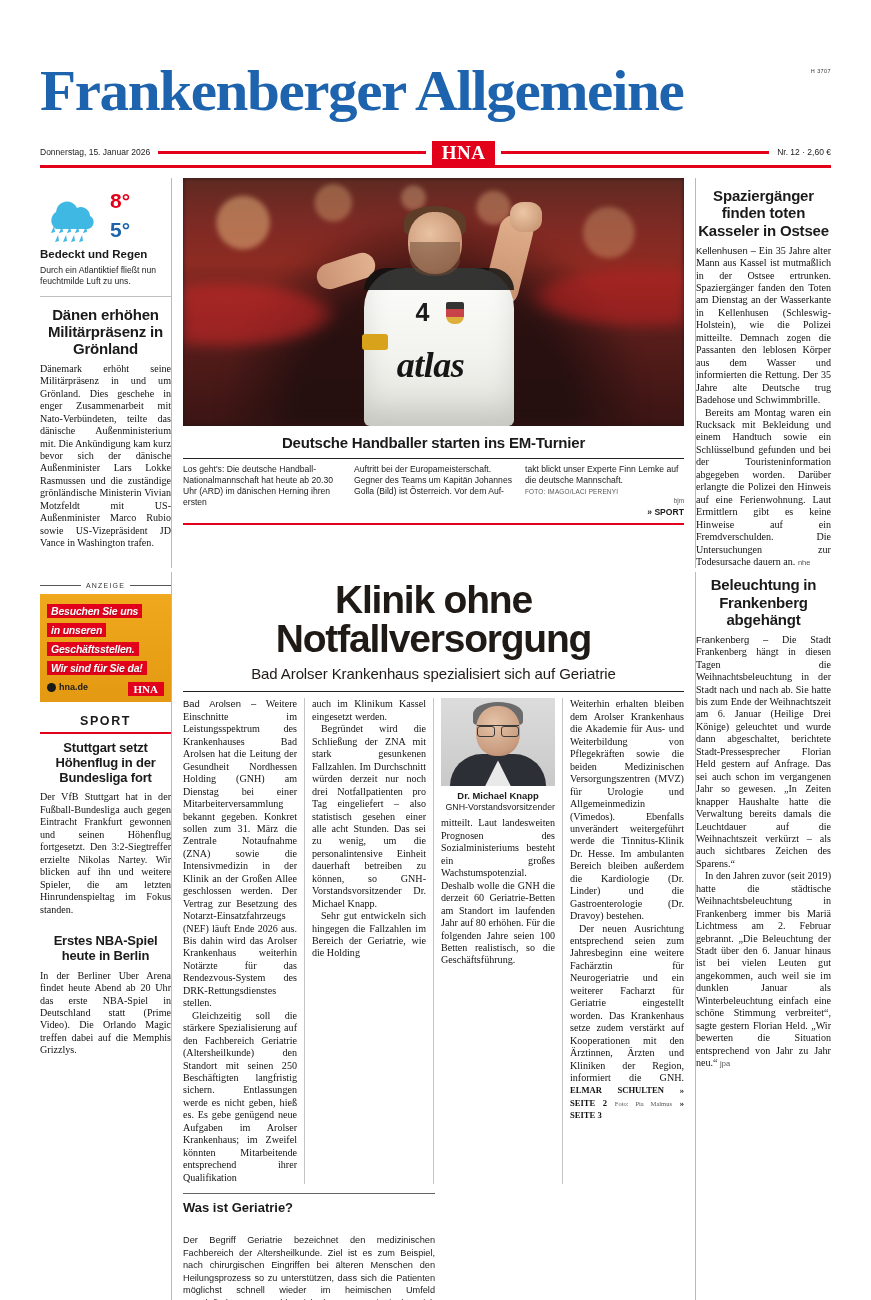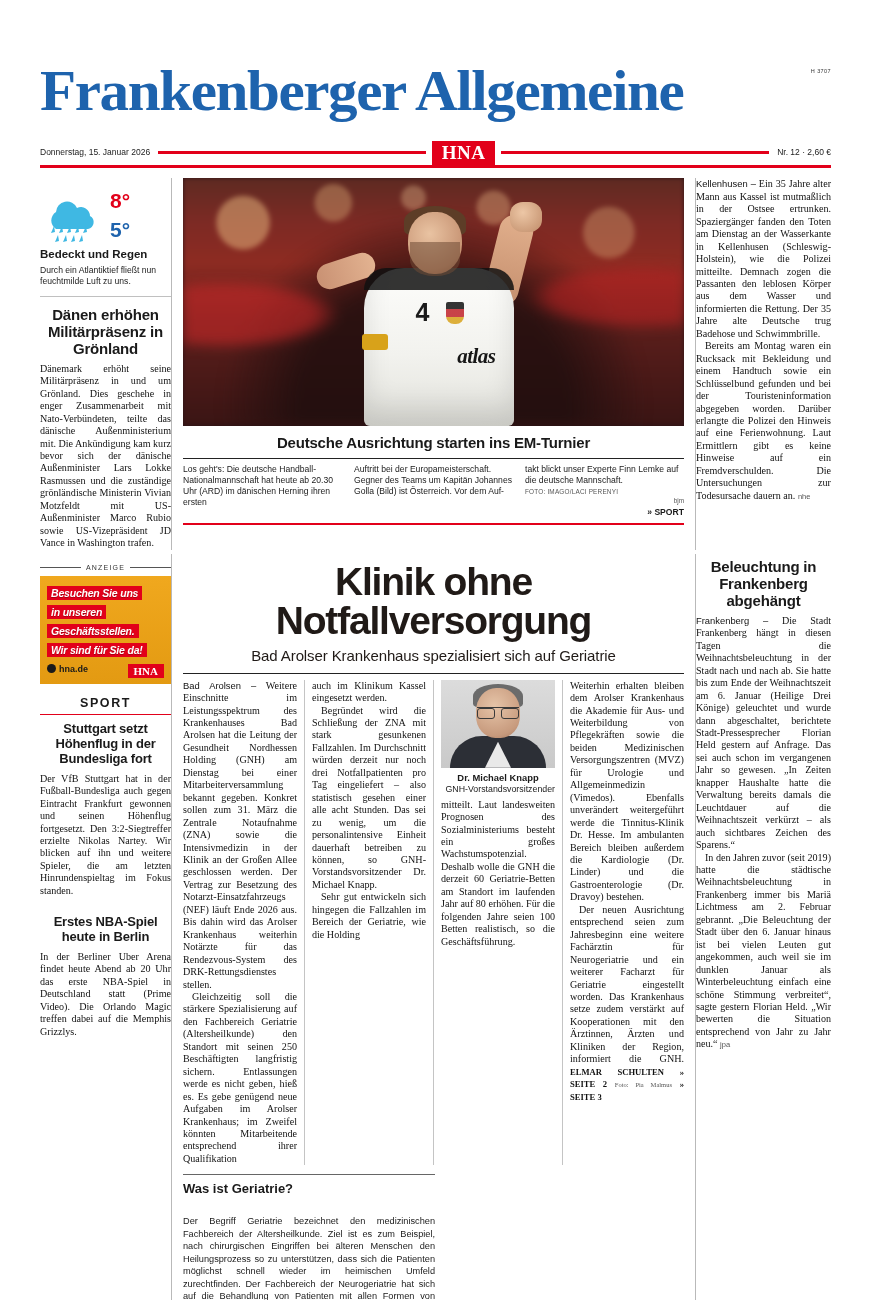--- a/index.html
+++ b/index.html
@@ -189,25 +189,25 @@
     background: linear-gradient(180deg,#fdfdfb 0%, #f2f2ee 55%, #e2e2dc 100%);
     border-radius: 40px 40px 6px 6px;
     box-shadow: inset 0 -18px 28px rgba(0,0,0,.12);
   }
   .ph-jersey:after {
     content:"";
     position:absolute; left:0; right:0; top:0; height:22px;
     background:#111; border-radius:40px 40px 0 0; opacity:.85;
   }
   .ph-logo-atlas {
-    position: absolute; left: 82px; top: 150px;
-    width: 118px; text-align: right;
+    position: absolute; left: 76px; top: 150px;
+    width: 118px; text-align: center;
     font-family: "Liberation Serif", serif;
     font-style: italic; font-weight: bold;
-    font-size: 21px; color: #161616; letter-spacing: -.5px;
+    font-size: 36px; color: #161616; letter-spacing: -.5px;
   }
   .ph-num {
     position: absolute; left: 120px; top: 104px;
     font-family: "Liberation Sans", sans-serif;
     font-weight: bold; font-size: 25px; color: #1b1b1b;
   }
   .ph-dfb {
     position: absolute; left: 150px; top: 108px;
     width: 18px; height: 22px;
     background: linear-gradient(180deg,#111 0 33%, #c0232a 33% 66%, #d8a21a 66% 100%);
@@ -440,36 +440,37 @@
           <div class="ph-band"></div>
           <div class="ph-num">4</div>
           <div class="ph-dfb"></div>
           <div class="ph-logo-atlas">atlas</div>
           <div class="ph-hair"></div>
           <div class="ph-head"></div>
           <div class="ph-beard"></div>
         </div>
       </div>
 
-      <div class="photo-caption-title">Deutsche Ausrichtung starten ins EM-Turnier</div>
+      <div class="photo-caption-title">Deutsche Handballer starten ins EM-Turnier</div>
       <div class="black-rule"></div>
       <div class="caption-cols" style="padding-top:5px;">
         <div>Los geht's: Die deutsche Handball-Nationalmannschaft hat heute ab 20.30 Uhr (ARD) im dänischen Herning ihren ersten</div>
         <div>Auftritt bei der Europameisterschaft. Gegner des Teams um Kapitän Johannes Golla (Bild) ist Österreich. Vor dem Auf-</div>
         <div>
           <span>takt blickt unser Experte Finn Lemke auf die deutsche Mannschaft.</span>
           <div class="cap-credit">FOTO: IMAGO/LACI PERENYI</div>
           <div class="cap-bjm">bjm</div>
           <div class="cap-sport">» SPORT</div>
         </div>
       </div>
       <div class="red-rule"></div>
     </div>
 
     <div class="col-right">
+      <h2 class="hl-c">Spaziergänger finden toten Kasseler in Ostsee</h2>
       <div class="body-serif">
         <p><span class="dateline">Kellenhusen –</span><span> Ein 35 Jahre alter Mann aus Kassel ist mutmaßlich in der Ostsee ertrunken. Spaziergänger fanden den Toten am Dienstag an der Wasserkante in Kellenhusen (Schleswig-Holstein), wie die Polizei mitteilte. Demnach zogen die Passanten den leblosen Körper aus dem Wasser und informierten die Rettung. Der 35 Jahre alte Deutsche trug Badehose und Schwimmbrille.</span></p>
         <p><span>Bereits am Montag waren ein Rucksack mit Bekleidung und einem Handtuch sowie ein Schlüsselbund gefunden und bei der Touristeninformation abgegeben worden. Darüber erlangte die Polizei den Hinweis auf eine Ferienwohnung. Laut Ermittlern gibt es keine Hinweise auf ein Fremdverschulden. Die Untersuchungen zur Todesursache dauern an.</span> <span class="kicker-initials">nhe</span></p>
       </div>
     </div>
   </div>
 
   <div class="top-area" style="margin-top:4px;">
 
     <div class="col-left">

